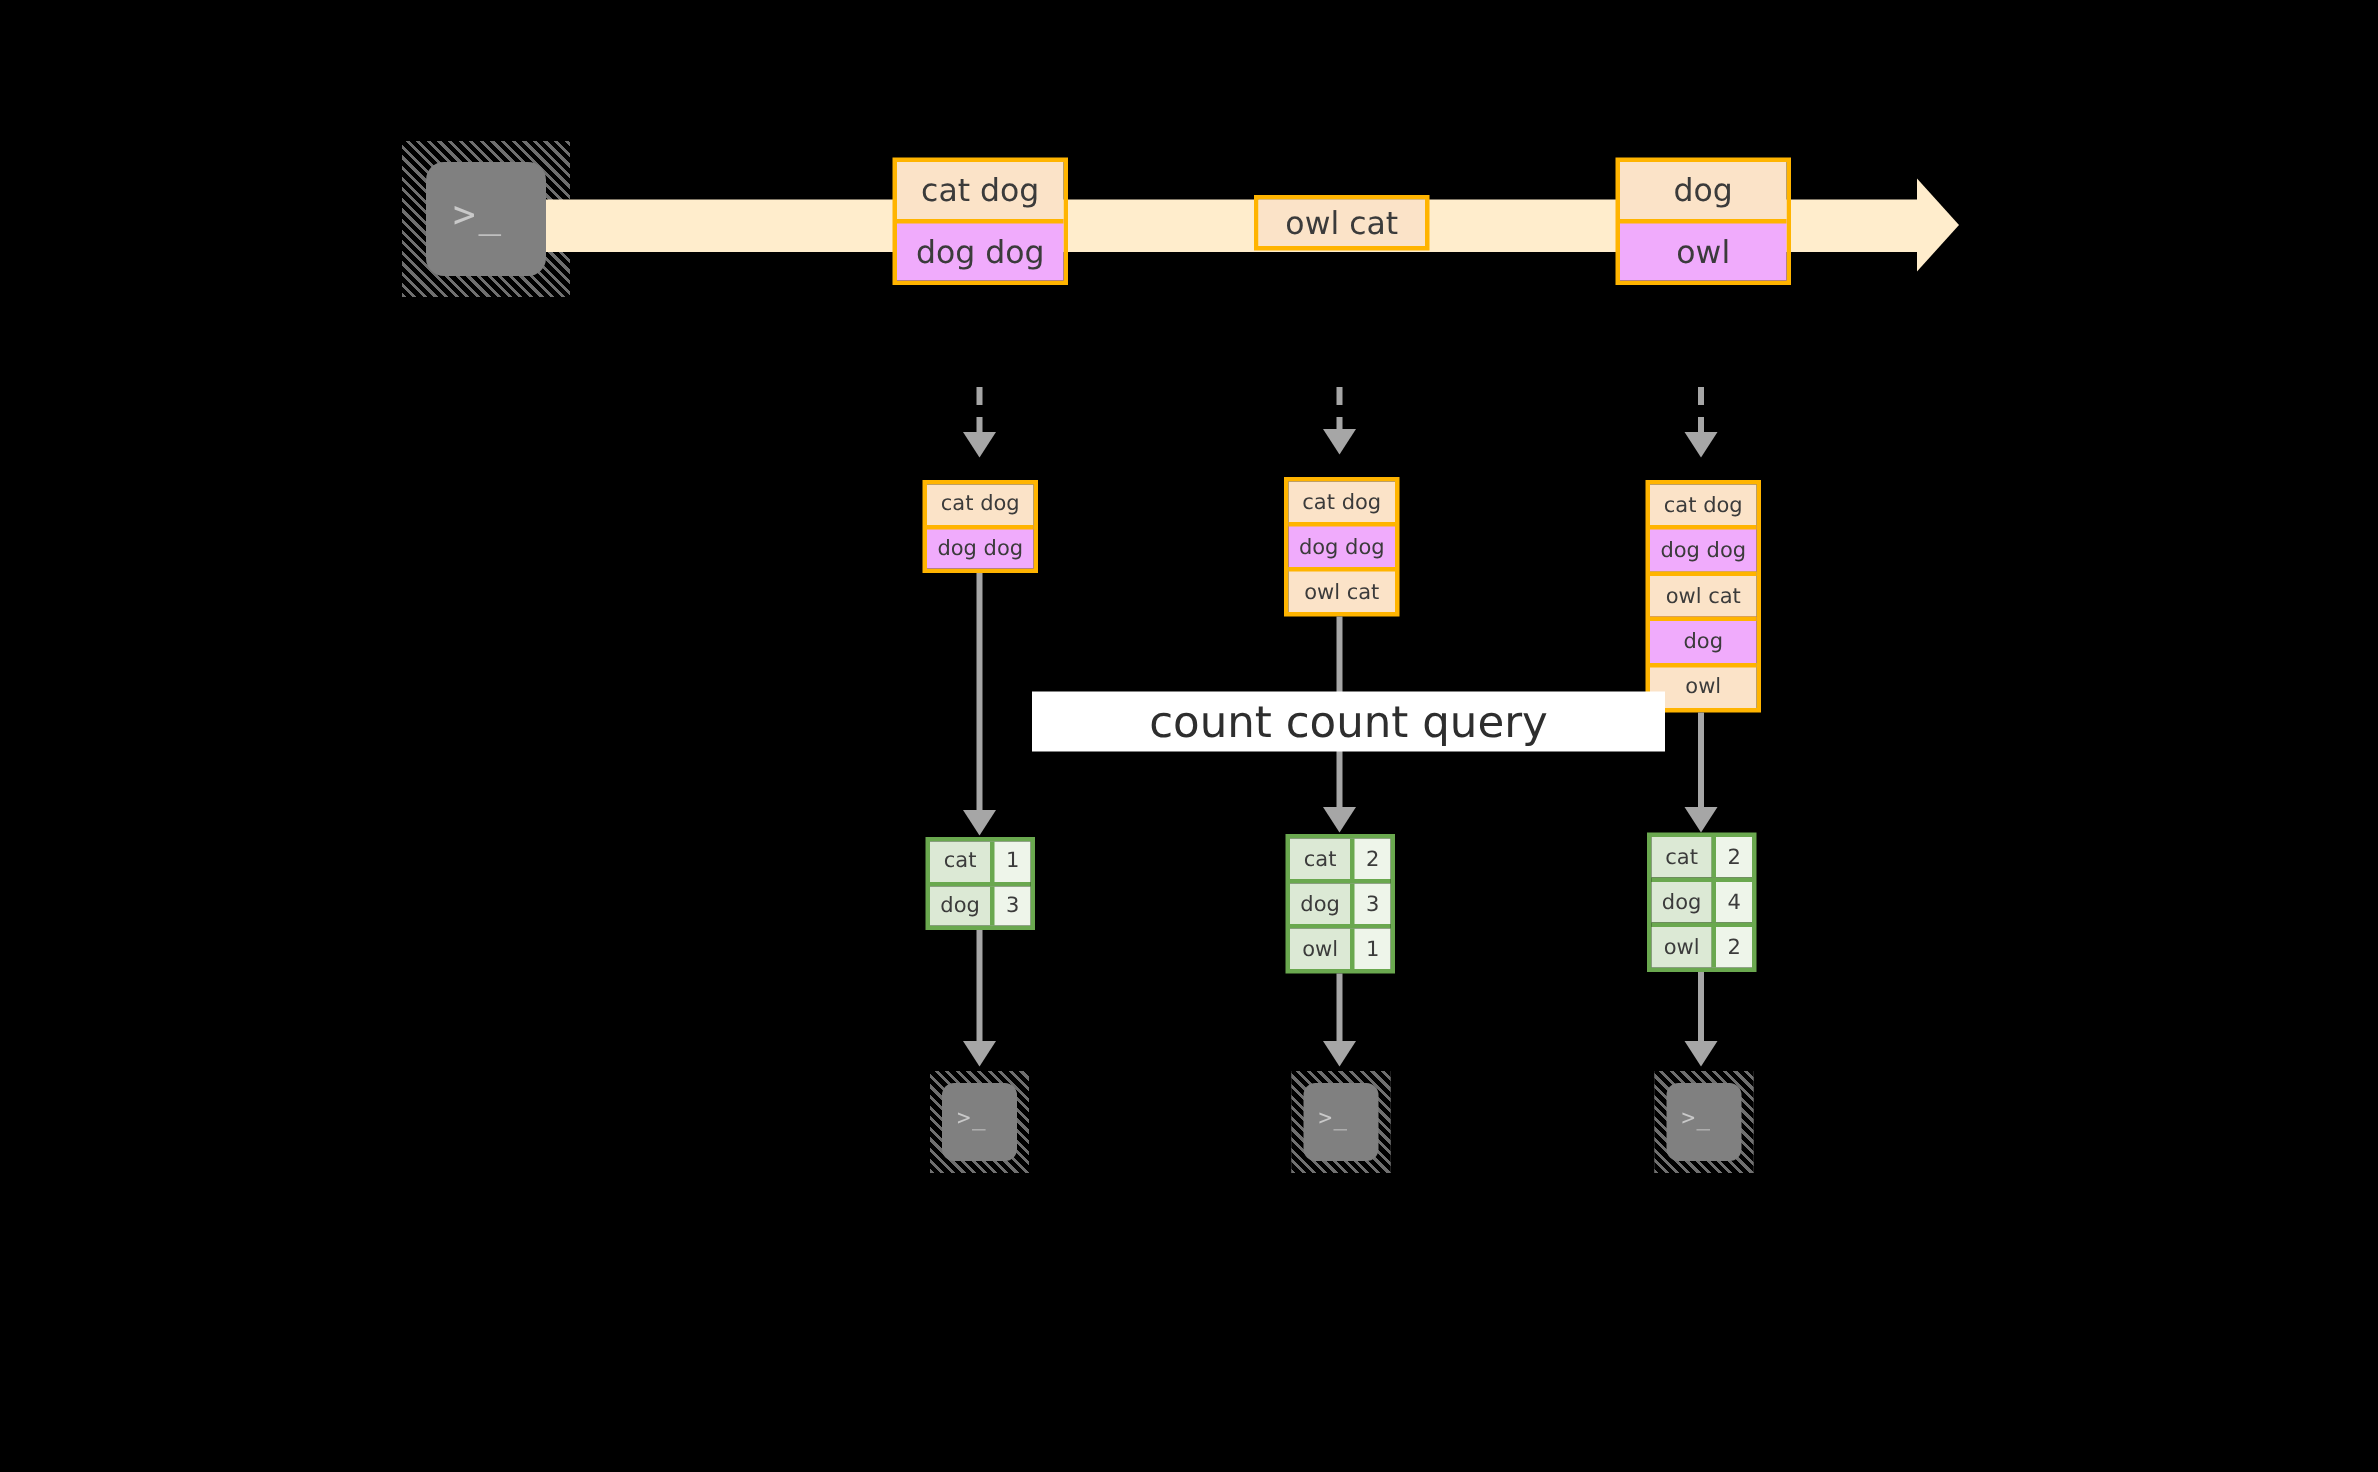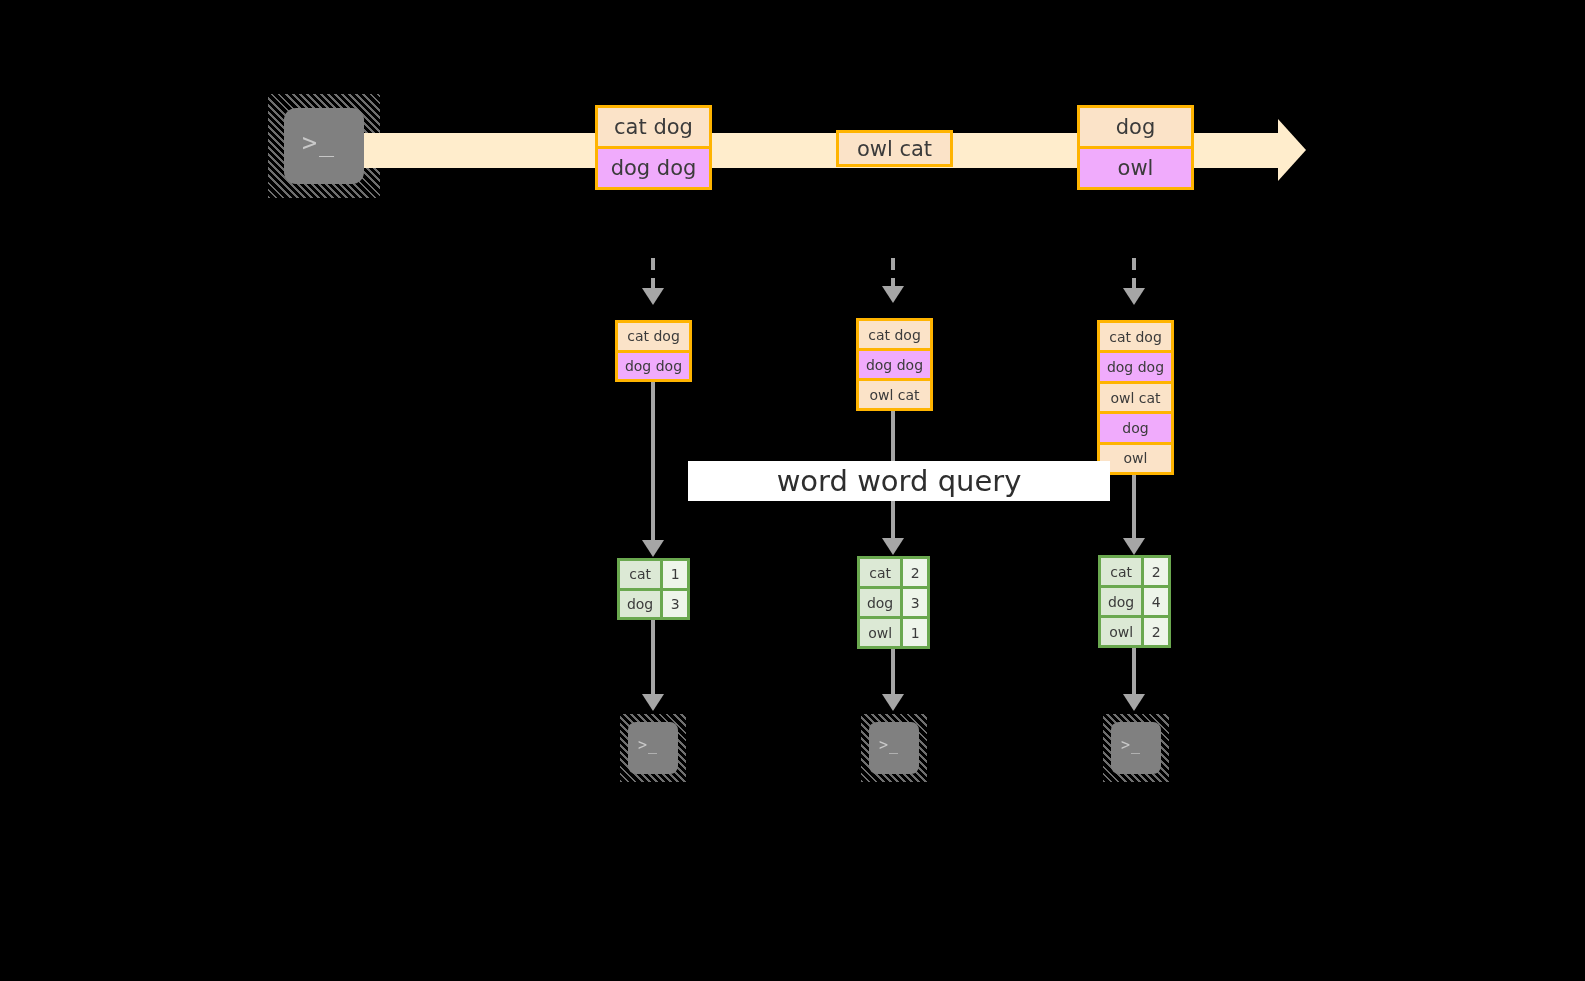--- a/index.html
+++ b/index.html
@@ -260,15 +260,15 @@
 
   <div class="vline" style="left:1132px; top:648px; height:50px;"></div>
   <div class="vhead" style="left:1123px; top:694px;"></div>
 
   <div class="term" style="left:1103px; top:714px; width:66px; height:68px;">
     <div class="hatch"></div>
     <div class="body" style="left:8px; top:8px; right:8px; bottom:8px; border-radius:8px;"></div>
     <div class="glyph" style="left:18px; top:24px; font-size:15px; letter-spacing:1px;">&gt;_</div>
   </div>
 
-  <div class="label-band" style="left:688px; top:461px; width:422px; height:40px; font-size:29px;">word word query</div>
+  <div class="label-band" style="left:688px; top:461px; width:422px; height:40px; font-size:29px;">count count query</div>
 
 </div>
 
 </body></html>

